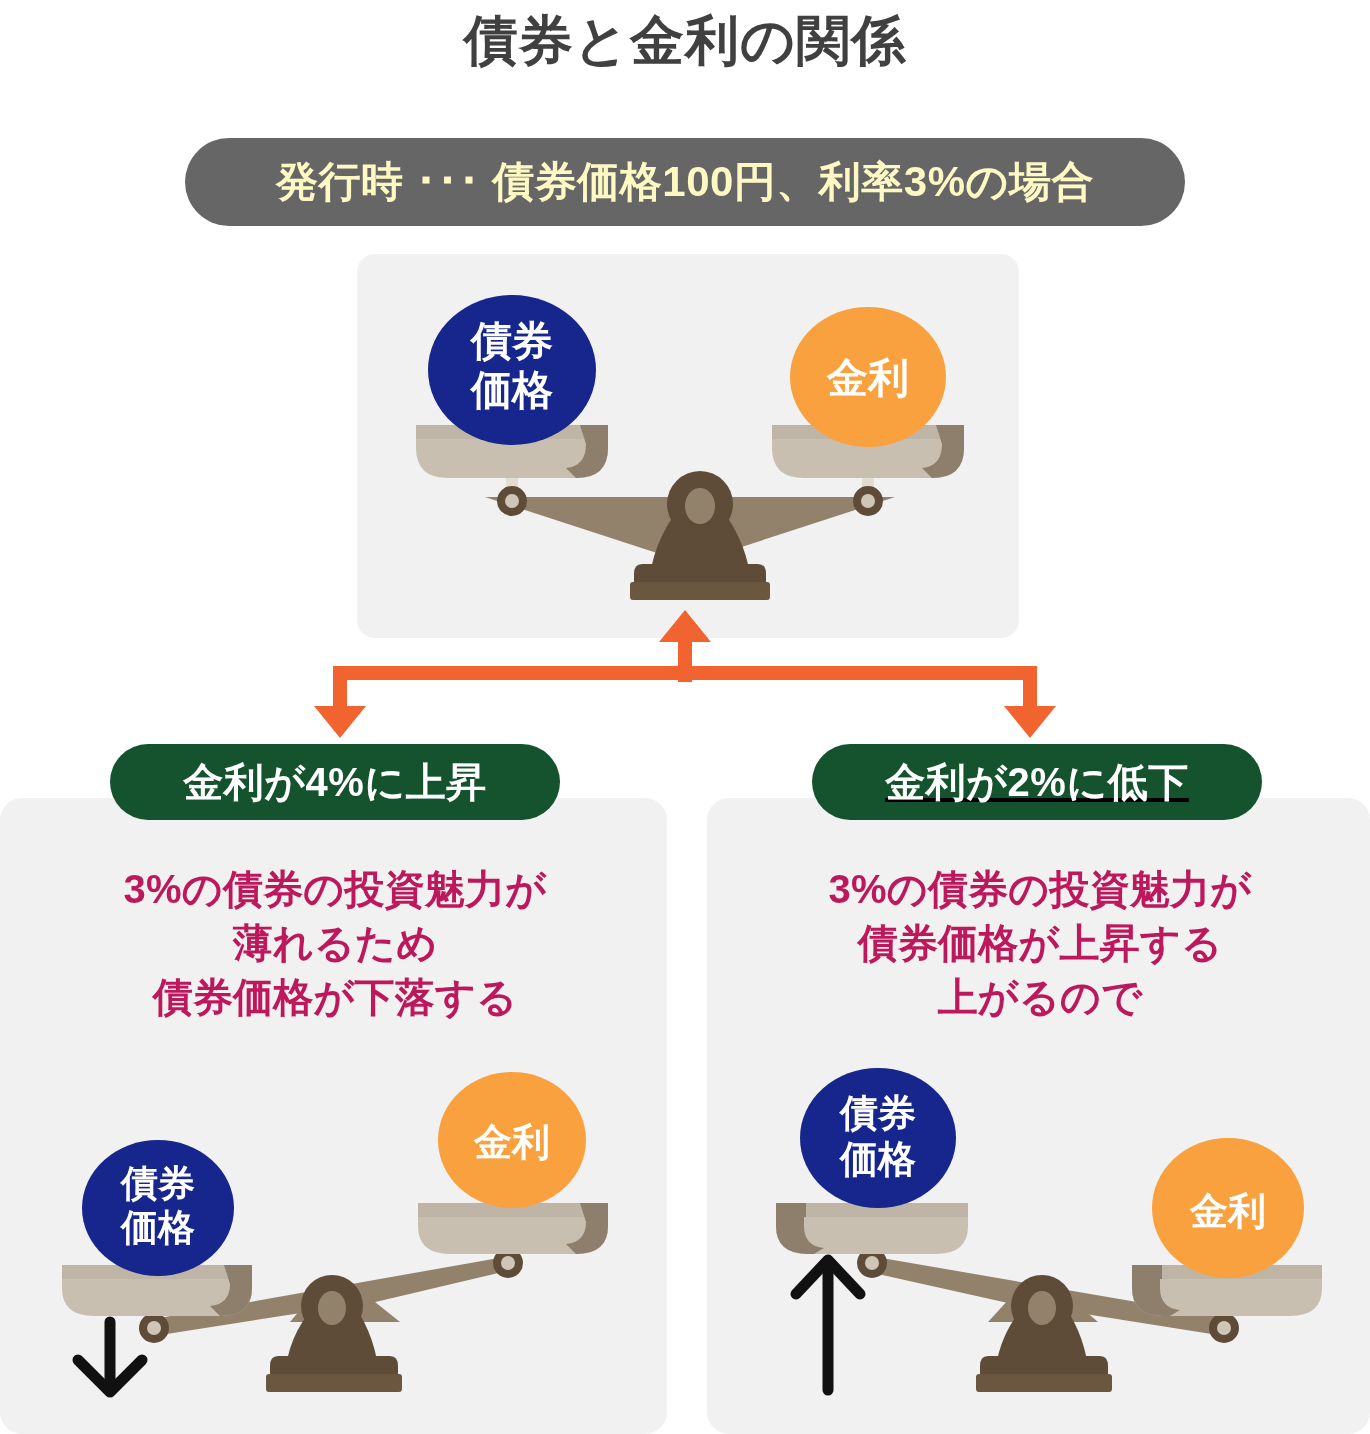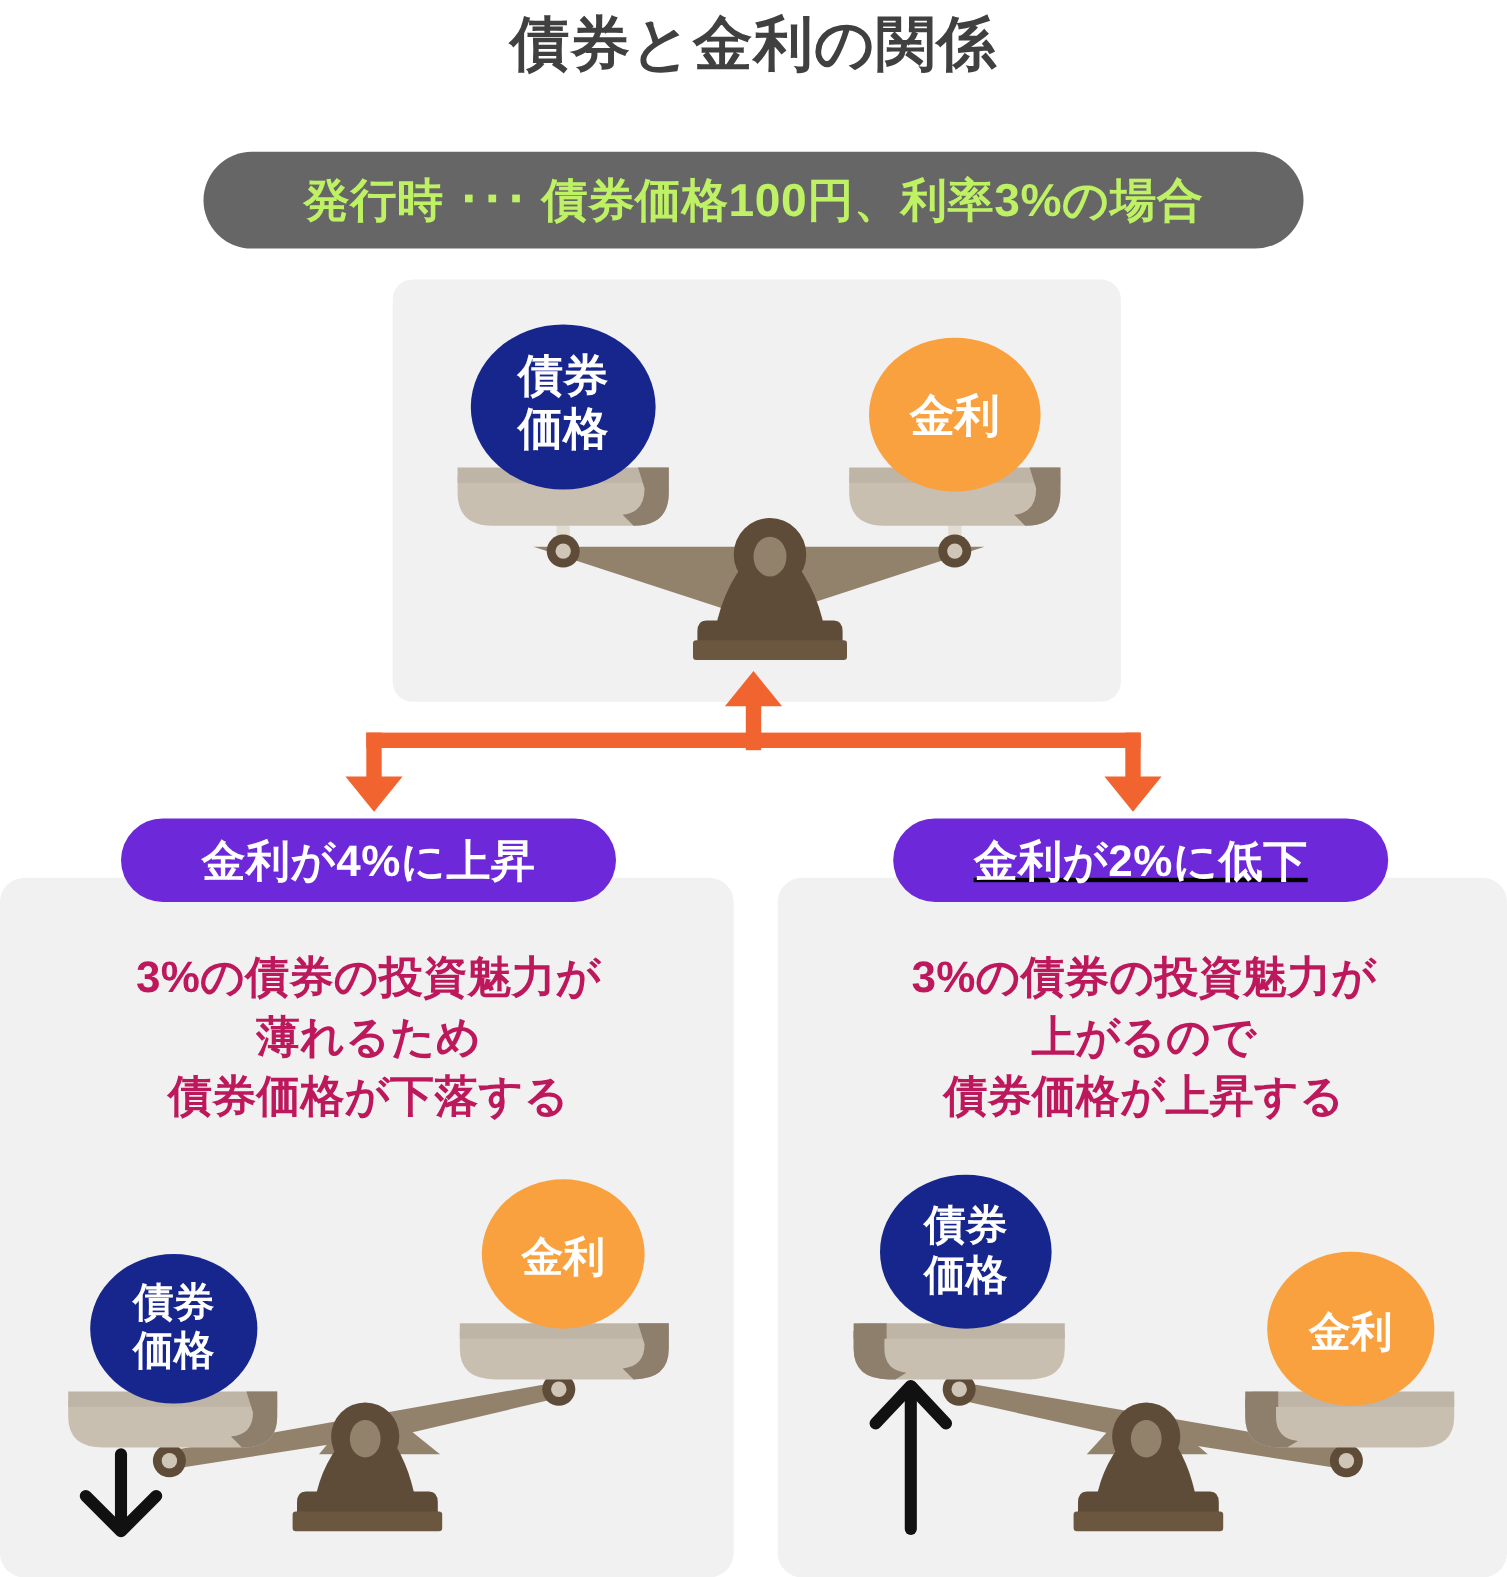--- a/index.html
+++ b/index.html
@@ -36,21 +36,21 @@
     width: 1000px;
     height: 88px;
     background: #666666;
     border-radius: 44px;
     display: flex;
     align-items: center;
     justify-content: center;
     box-sizing: border-box;
   }
   .header-pill-text {
-    color: #bef264;
+    color: #fef9c3;
     font-size: 42px;
     font-weight: bold;
     letter-spacing: 0.5px;
     white-space: nowrap;
   }
 
   
   .card {
     position: absolute;
     background: #f1f1f1;
@@ -64,21 +64,21 @@
   #connector {
     position: absolute;
     left: 0; top: 600px;
     width: 1370px; height: 210px;
     pointer-events: none;
   }
 
   
   .branch-badge {
     position: absolute;
-    background: #6d28d9;
+    background: #14532d;
     border-radius: 40px;
     display: flex;
     align-items: center;
     justify-content: center;
     height: 76px;
     box-sizing: border-box;
     text-align: right;
   }
   #badge-left  { left: 110px; top: 744px; width: 450px; }
   #badge-right { left: 812px; top: 744px; width: 450px; text-decoration: underline; }
@@ -257,22 +257,22 @@
 </svg>
 
 <div class="card" id="card-right"></div>
 
 <div class="branch-badge" id="badge-right">
   <span class="branch-badge-text">金利が2%に低下</span>
 </div>
 
 <div class="panel-text" id="text-right">
   <div>3%の債券の投資魅力が</div>
+  <div>債券価格が上昇する</div>
   <div>上がるので</div>
-  <div>債券価格が上昇する</div>
 </div>
 
 <svg class="scale-svg" id="scale-right" viewBox="0 0 630 360">
 
   <g>
     <polygon points="140,196 500,258 494,276 330,250 300,248 130,210" fill="#93826b"></polygon>
     <polygon points="280,238 340,238 368,262 258,262" fill="#93826b"></polygon>
   </g>
 
   <rect x="136" y="172" width="12" height="30" fill="#e2dcd1"></rect>

